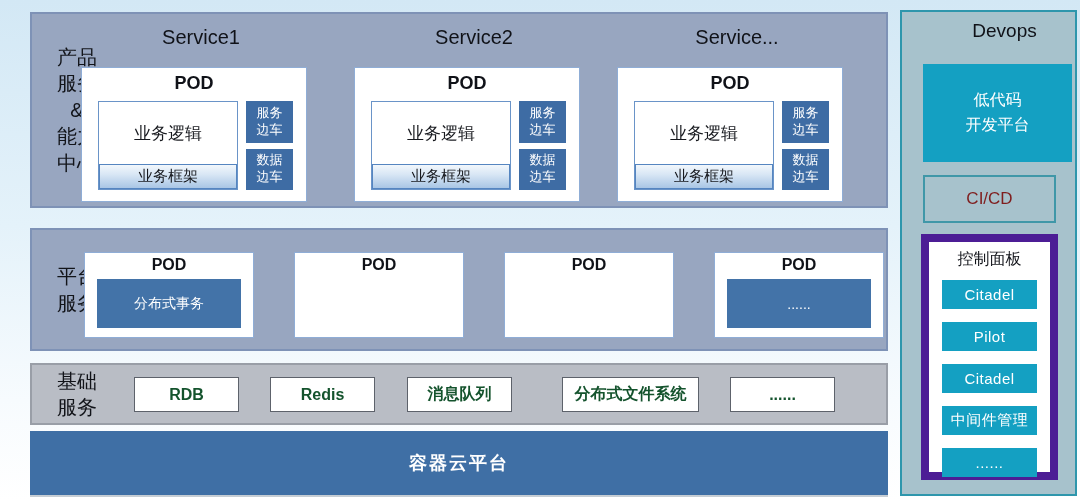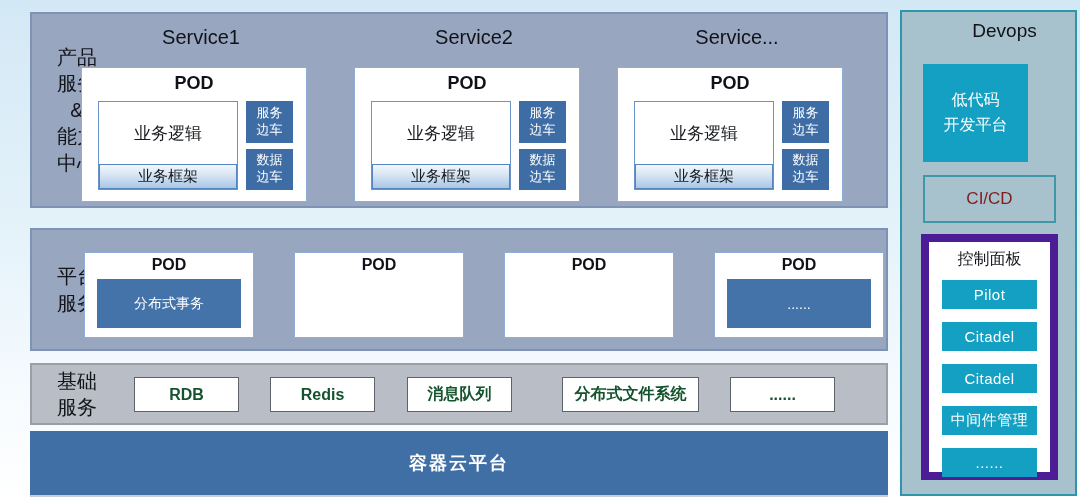--- a/index.html
+++ b/index.html
@@ -46,21 +46,21 @@
   .bi-0{left:102px;width:105px;} .bi-1{left:238px;width:105px;} .bi-2{left:375px;width:105px;}
   .bi-3{left:530px;width:137px;} .bi-4{left:698px;width:105px;}
   
   .cloud-bar{position:absolute;left:30px;top:431px;width:858px;height:66px;background:#3f6fa5;color:#fff;
     display:flex;align-items:center;justify-content:center;font-size:18px;font-weight:600;letter-spacing:2px;
     border-bottom:2px solid #c6cdd4;box-sizing:border-box;}
   
   .devops{position:absolute;left:900px;top:10px;width:177px;height:486px;box-sizing:border-box;
     background:#a7c2cc;border:2px solid #2e96ac;}
   .devops-title{text-align:center;margin-top:8px;font-size:19px;color:#101218;padding-left:32px;}
-  .lowcode{position:absolute;left:21px;top:52px;width:105px;height:98px;background:#14a0c2;color:#fff;
+  .lowcode{position:absolute;left:21px;top:52px;width:149px;height:98px;background:#14a0c2;color:#fff;
     display:flex;flex-direction:column;align-items:center;justify-content:center;font-size:16px;line-height:1.55;}
   .cicd{position:absolute;left:21px;top:163px;width:133px;height:48px;box-sizing:border-box;border:2px solid #3f97a8;
     display:flex;align-items:center;justify-content:center;font-size:17px;color:#7f1d1d;}
   .control-panel{position:absolute;left:19px;top:222px;width:137px;height:246px;box-sizing:border-box;
     background:#fff;border:8px solid #4c1d95;}
   .cp-title{text-align:center;margin-top:7px;font-size:16px;color:#101218;}
   .cp-buttons{display:flex;flex-direction:column;gap:13px;margin:10px 13px 0;}
   .cp-btn{height:29px;background:#14a0c2;color:#fff;display:flex;align-items:center;justify-content:center;
     font-size:15px;letter-spacing:0.5px;}
 </style>
@@ -187,22 +187,22 @@
   <aside class="devops">
     <div class="devops-title">Devops</div>
     <div class="lowcode">
       <span>低代码</span>
       <span>开发平台</span>
     </div>
     <div class="cicd">CI/CD</div>
     <div class="control-panel">
       <div class="cp-title">控制面板</div>
       <div class="cp-buttons">
+        <div class="cp-btn">Citadel</div>
         <div class="cp-btn">Pilot</div>
-        <div class="cp-btn">Citadel</div>
         <div class="cp-btn">Citadel</div>
         <div class="cp-btn">中间件管理</div>
         <div class="cp-btn">......</div>
       </div>
     </div>
   </aside>
 
 </div>
 
 </body></html>

